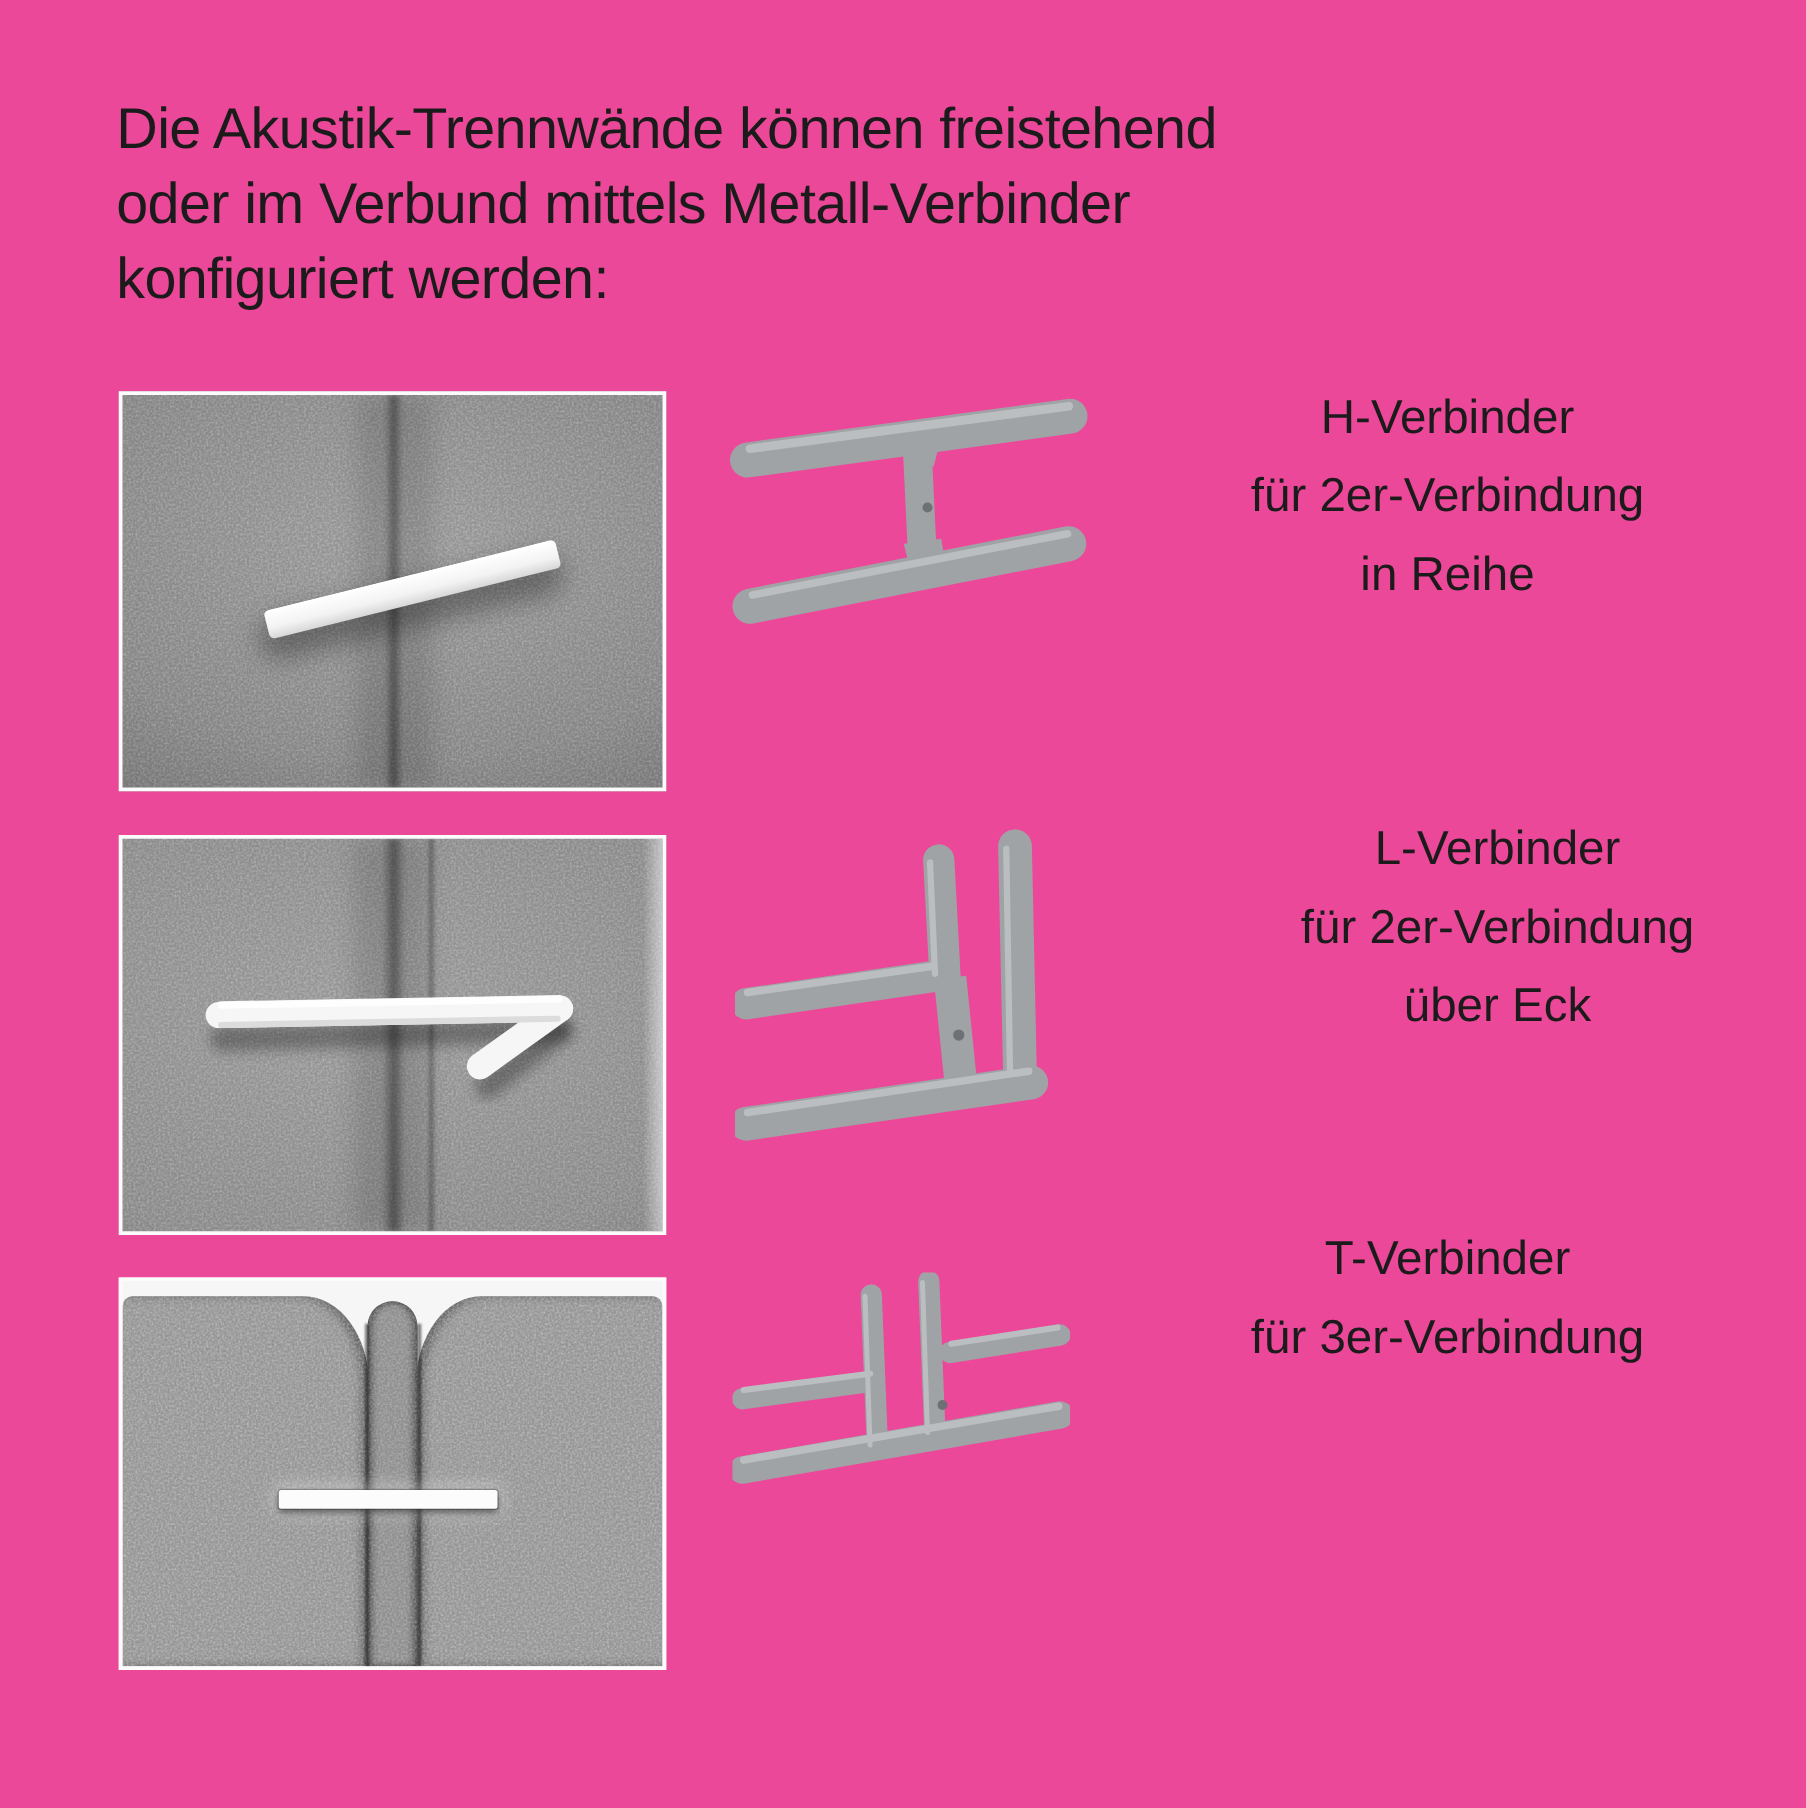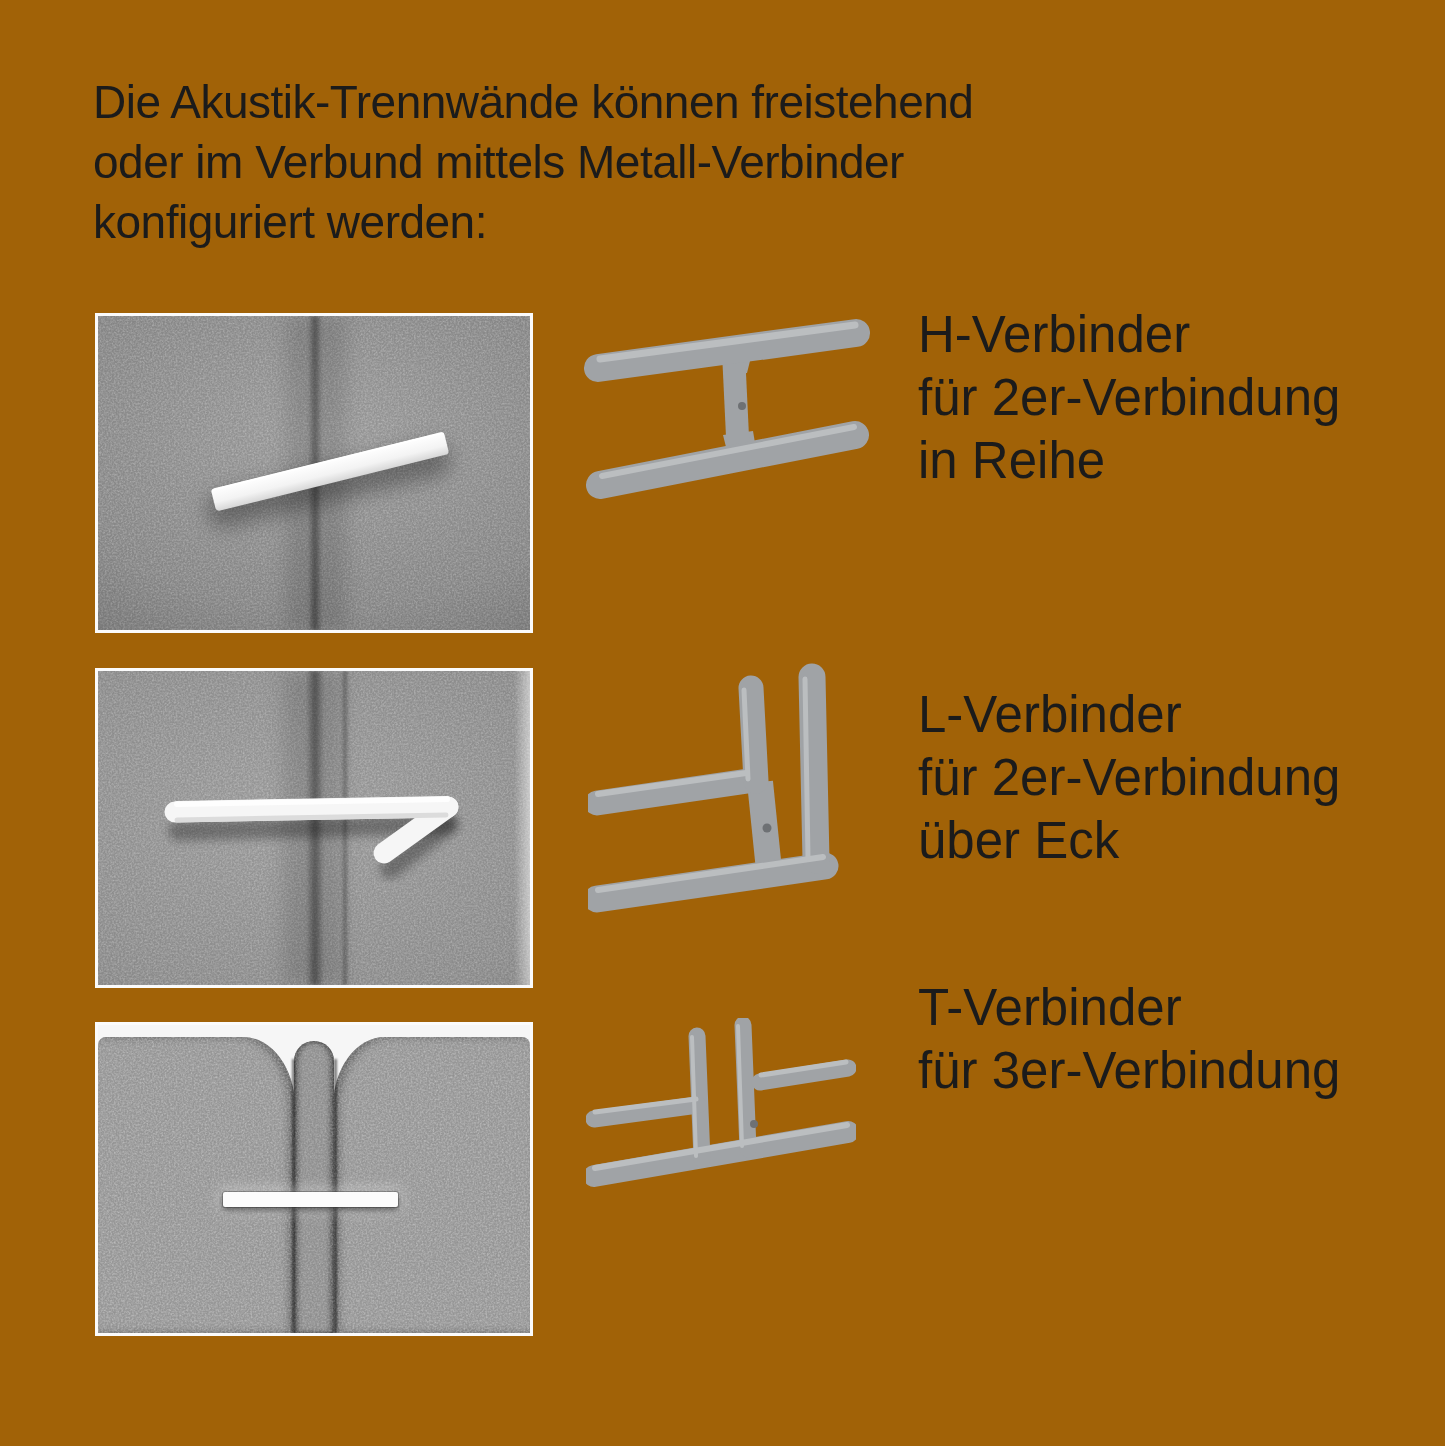--- a/index.html
+++ b/index.html
@@ -1,31 +1,31 @@
 <!DOCTYPE html>
 <html><head>
 <meta charset="utf-8">
 <style>
   html,body { margin:0; padding:0; }
   .page {
     position:relative; width:1445px; height:1446px;
-    background:#a16207; overflow:hidden;
+    background:#ec4899; overflow:hidden;
     font-family:"Liberation Sans", sans-serif; color:#1b1b1b;
   }
   .intro {
     position:absolute; left:93px; top:72px; width:980px;
     font-size:46px; line-height:60px; letter-spacing:-0.5px;
     white-space:pre-line;
   }
   .row-label {
     position:absolute; left:918px; width:480px;
-    font-size:51px; line-height:63px; white-space:pre-line;
+    font-size:38px; line-height:63px; white-space:pre-line;text-align:center;
   }
   #label-h { top:303px; }
-  #label-l { top:683px; }
+  #label-l { top:648px;margin-left:40px; }
   #label-t { top:976px; }
 
   .photo {
     position:absolute; left:95px; width:432px; height:314px;
     background:#8e8e8e; border:3px solid #fbfbfb; box-sizing:content-box;
     overflow:hidden;
   }
   #photo-h { top:313px; }
   #photo-l { top:668px; background:#929292; }
   #photo-t { top:1022px; height:308px; background:#f6f6f6; }

